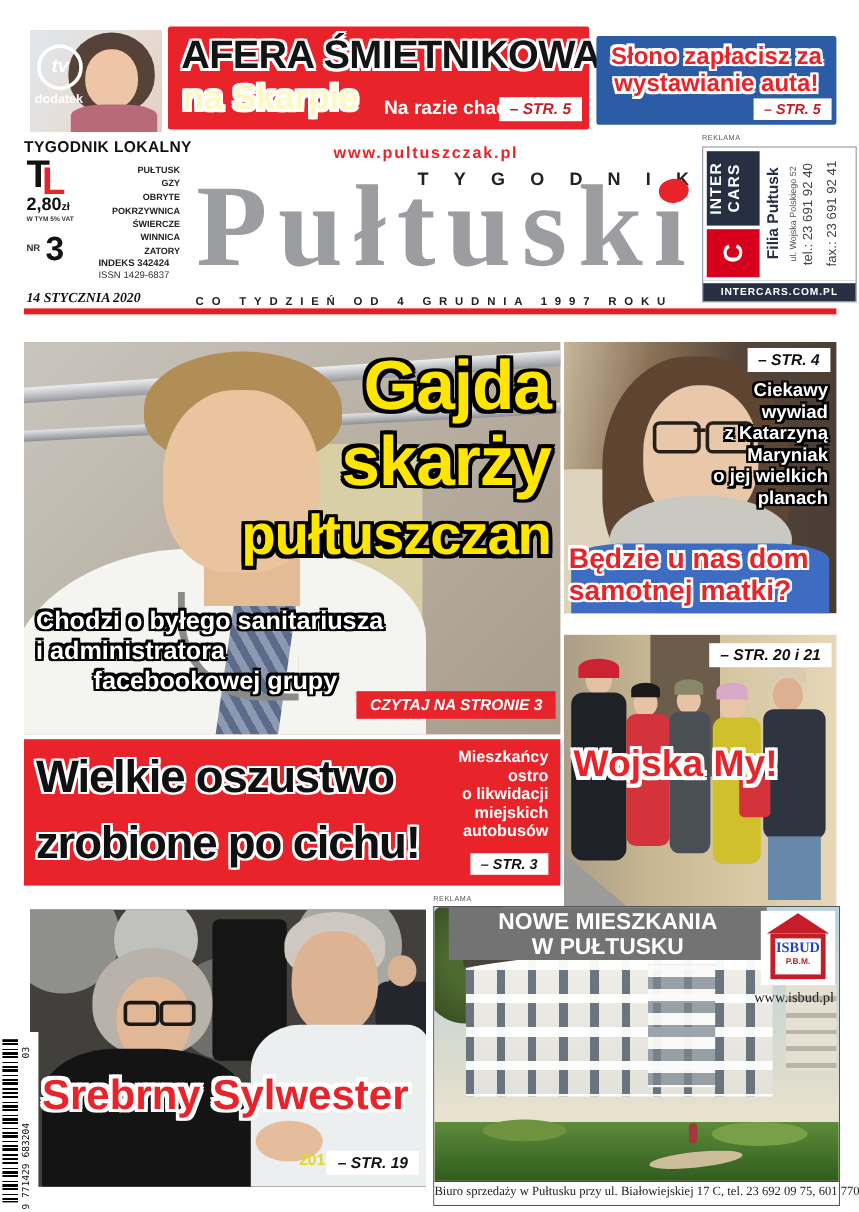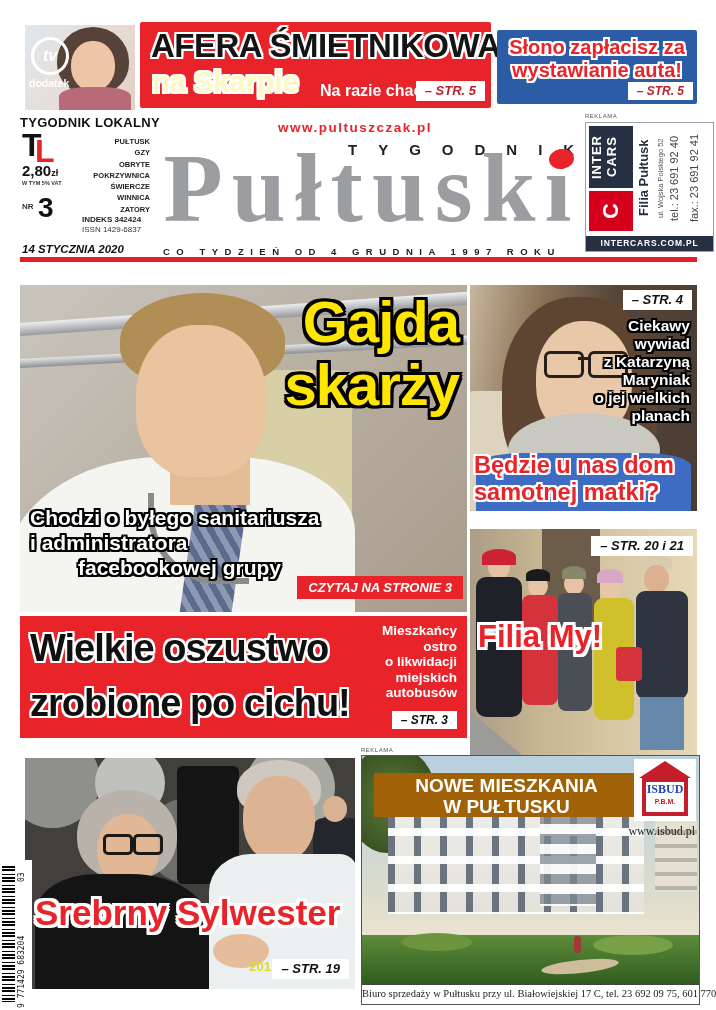--- a/index.html
+++ b/index.html
@@ -80,21 +80,21 @@
   </div>
 
   <div class="abs" style="left:22px;top:192px;">
     <span style="font-size:8px;font-weight:bold;vertical-align:8px;color:#333;">NR</span>
     <span class="xb" style="font-size:28px;">3</span>
   </div>
 
   <div class="abs b" style="left:82px;top:215px;font-size:8px;color:#222;">INDEKS 342424</div>
   <div class="abs" style="left:82px;top:225px;font-size:8px;color:#333;">ISSN 1429-6837</div>
 
-  <div class="abs xb i nowrap" style="left:22px;top:243px;font-size:11.5px;">14 STYCZNIA 2020</div>
+  <div class="abs xb i nowrap" style="left:22px;top:243px;font-size:11.5px;font-family:Liberation Serif, serif;">14 STYCZNIA 2020</div>
 
   <div class="abs b nowrap" style="left:278px;top:120px;font-size:13.5px;letter-spacing:1.5px;color:#e8242a;">www.pultuszczak.pl</div>
 
   <div class="abs b nowrap" style="left:348px;top:141px;font-size:15px;letter-spacing:21px;color:#222;">TYGODNIK</div>
 
   <div class="abs" style="left:162px;top:136px;width:420px;height:116px;">
     <span class="abs serif b tc nowrap" style="left:0;right:0;top:0;font-size:97px;line-height:106px;letter-spacing:9px;color:#9b9da0;">Pułtuski</span>
     <span class="shape" style="right:8px;top:13px;width:25px;height:20px;background:#e8242a;border-radius:50%;transform:rotate(-8deg);"></span>
   </div>
 
@@ -127,20 +127,21 @@
     <div class="shape" style="left:-15px;bottom:-10px;width:350px;height:165px;background:#f4f4f0;border-radius:45% 35% 0 0/70% 45% 0 0;"></div>
     <div class="shape" style="left:168px;bottom:0;width:52px;height:118px;background:repeating-linear-gradient(55deg,#5a6b8c 0 6px,#8d99b2 6px 12px);transform:skewX(-8deg);"></div>
     <div class="shape" style="left:150px;top:160px;width:80px;height:60px;background:#e3bc96;"></div>
     <div class="shape" style="left:100px;top:8px;width:165px;height:95px;background:#b18e55;border-radius:50% 50% 42% 42%;"></div>
     <div class="shape" style="left:116px;top:40px;width:130px;height:152px;background:#eac49e;border-radius:46% 46% 42% 42%;"></div>
     <div class="shape" style="left:128px;bottom:28px;width:95px;height:85px;border:6px solid #8a8a88;border-top:none;border-right:none;border-radius:0 0 0 70px;"></div>
 
     <div class="abs tr" style="right:8px;top:6px;">
       <div class="xb ob3 nowrap" style="font-size:58px;line-height:62px;letter-spacing:-1px;color:#ffe600;">Gajda</div>
       <div class="xb ob3 nowrap" style="font-size:58px;line-height:64px;letter-spacing:-1px;color:#ffe600;">skarży</div>
+      <div class="xb ob3 nowrap" style="font-size:47px;line-height:58px;letter-spacing:-1px;color:#ffe600;">pułtuszczan</div>
     </div>
 
     <div class="abs" style="left:10px;bottom:32px;">
       <div class="xb ob2 nowrap" style="font-size:21px;line-height:25px;color:#fff;">Chodzi o byłego sanitariusza</div>
       <div class="xb ob2 nowrap" style="font-size:21px;line-height:25px;color:#fff;">i administratora</div>
       <div class="xb ob2 nowrap" style="font-size:21px;line-height:25px;color:#fff;margin-left:48px;">facebookowej grupy</div>
     </div>
 
     <div class="abs xb i nowrap" style="right:4px;bottom:13px;background:#e8242a;color:#fff;font-size:13px;padding:4px 11px;">CZYTAJ NA STRONIE 3</div>
   </div>
@@ -192,21 +193,21 @@
     <div class="shape" style="left:172px;top:26px;width:30px;height:14px;background:#d8cbb0;border-radius:50% 50% 0 0;"></div>
     <div class="shape" style="left:174px;top:36px;width:25px;height:28px;background:#dcb090;border-radius:50%;"></div>
     <div class="shape" style="left:166px;top:62px;width:52px;height:108px;background:#2e3440;border-radius:9px;"></div>
     <div class="shape" style="left:170px;top:168px;width:44px;height:53px;background:#6688aa;"></div>
     <div class="shape" style="left:146px;top:118px;width:26px;height:34px;background:#d5333c;border-radius:4px;"></div>
 
     <div class="abs" style="top:7px;right:4px;">
       <span class="pagebox" style="font-size:13px;">– STR. 20 i 21</span>
     </div>
 
-    <div class="abs xb ow3 nowrap" style="left:8px;top:90px;font-size:31px;color:#e8242a;">Filia My!</div>
+    <div class="abs xb ow3 nowrap" style="left:8px;top:90px;font-size:31px;color:#e8242a;">Wojska My!</div>
 
   </div>
 
   <div class="abs" style="left:20px;top:616px;width:447px;height:122px;background:#e8242a;">
     <div class="abs" style="left:10px;top:5px;">
       <div class="xb ow2 nowrap" style="font-size:38px;line-height:55px;letter-spacing:-1px;color:#101010;">Wielkie oszustwo</div>
       <div class="xb ow2 nowrap" style="font-size:38px;line-height:55px;letter-spacing:-1px;color:#101010;">zrobione po cichu!</div>
     </div>
     <div class="abs tr" style="right:10px;top:7px;">
       <div class="xb nowrap" style="font-size:13.5px;line-height:15.5px;color:#fff;">Mieszkańcy</div>
@@ -260,21 +261,21 @@
       <div class="shape" style="left:164px;top:23px;width:120px;height:9px;background:#46423c;transform:rotate(4deg);transform-origin:left center;"></div>
       <div class="shape" style="left:178px;top:48px;width:56px;height:102px;background:repeating-linear-gradient(180deg,rgba(250,250,250,0.95) 0 10px,rgba(125,135,145,0.75) 10px 20px);"></div>
       <div class="shape" style="right:2px;top:64px;width:42px;height:72px;background:repeating-linear-gradient(180deg,#e6e0d2 0 10px,#b8b4a8 10px 14px);"></div>
       <div class="shape" style="left:0;right:0;bottom:0;height:50px;background:linear-gradient(180deg,#5d8c3a,#2f5c1e);"></div>
       <div class="shape" style="left:40px;bottom:34px;width:70px;height:18px;background:#6f9440;border-radius:50%;"></div>
       <div class="shape" style="right:26px;bottom:30px;width:80px;height:20px;background:#77a047;border-radius:50%;"></div>
       <div class="shape" style="right:80px;bottom:12px;width:78px;height:13px;background:#cdbd9a;border-radius:50%;transform:rotate(-6deg);"></div>
       <div class="shape" style="left:212px;bottom:32px;width:7px;height:17px;background:#a23838;border-radius:3px;"></div>
     </div>
 
-    <div class="abs tc" style="left:12px;top:17px;width:265px;height:44px;background:#a16207;">
+    <div class="abs tc" style="left:12px;top:0;width:265px;height:44px;background:#737373;">
       <div class="xb nowrap" style="font-size:19px;line-height:23px;color:#fff;margin-top:1px;">NOWE MIESZKANIA</div>
       <div class="xb nowrap" style="font-size:19px;line-height:19px;color:#fff;">W PUŁTUSKU</div>
     </div>
 
     <div class="abs" style="right:3px;top:3px;width:62px;height:62px;background:#fff;">
       <div class="shape" style="left:5px;top:2px;width:0;height:0;border-left:26px solid transparent;border-right:26px solid transparent;border-bottom:17px solid #c41e2a;"></div>
       <div class="abs tc" style="left:8px;top:19px;width:46px;height:38px;border:4px solid #c41e2a;box-sizing:border-box;">
         <div class="serif b" style="font-size:12px;line-height:15px;color:#2244bb;">ISBUD</div>
         <div class="b" style="font-size:7px;line-height:9px;color:#c41e2a;">P.B.M.</div>
       </div>

